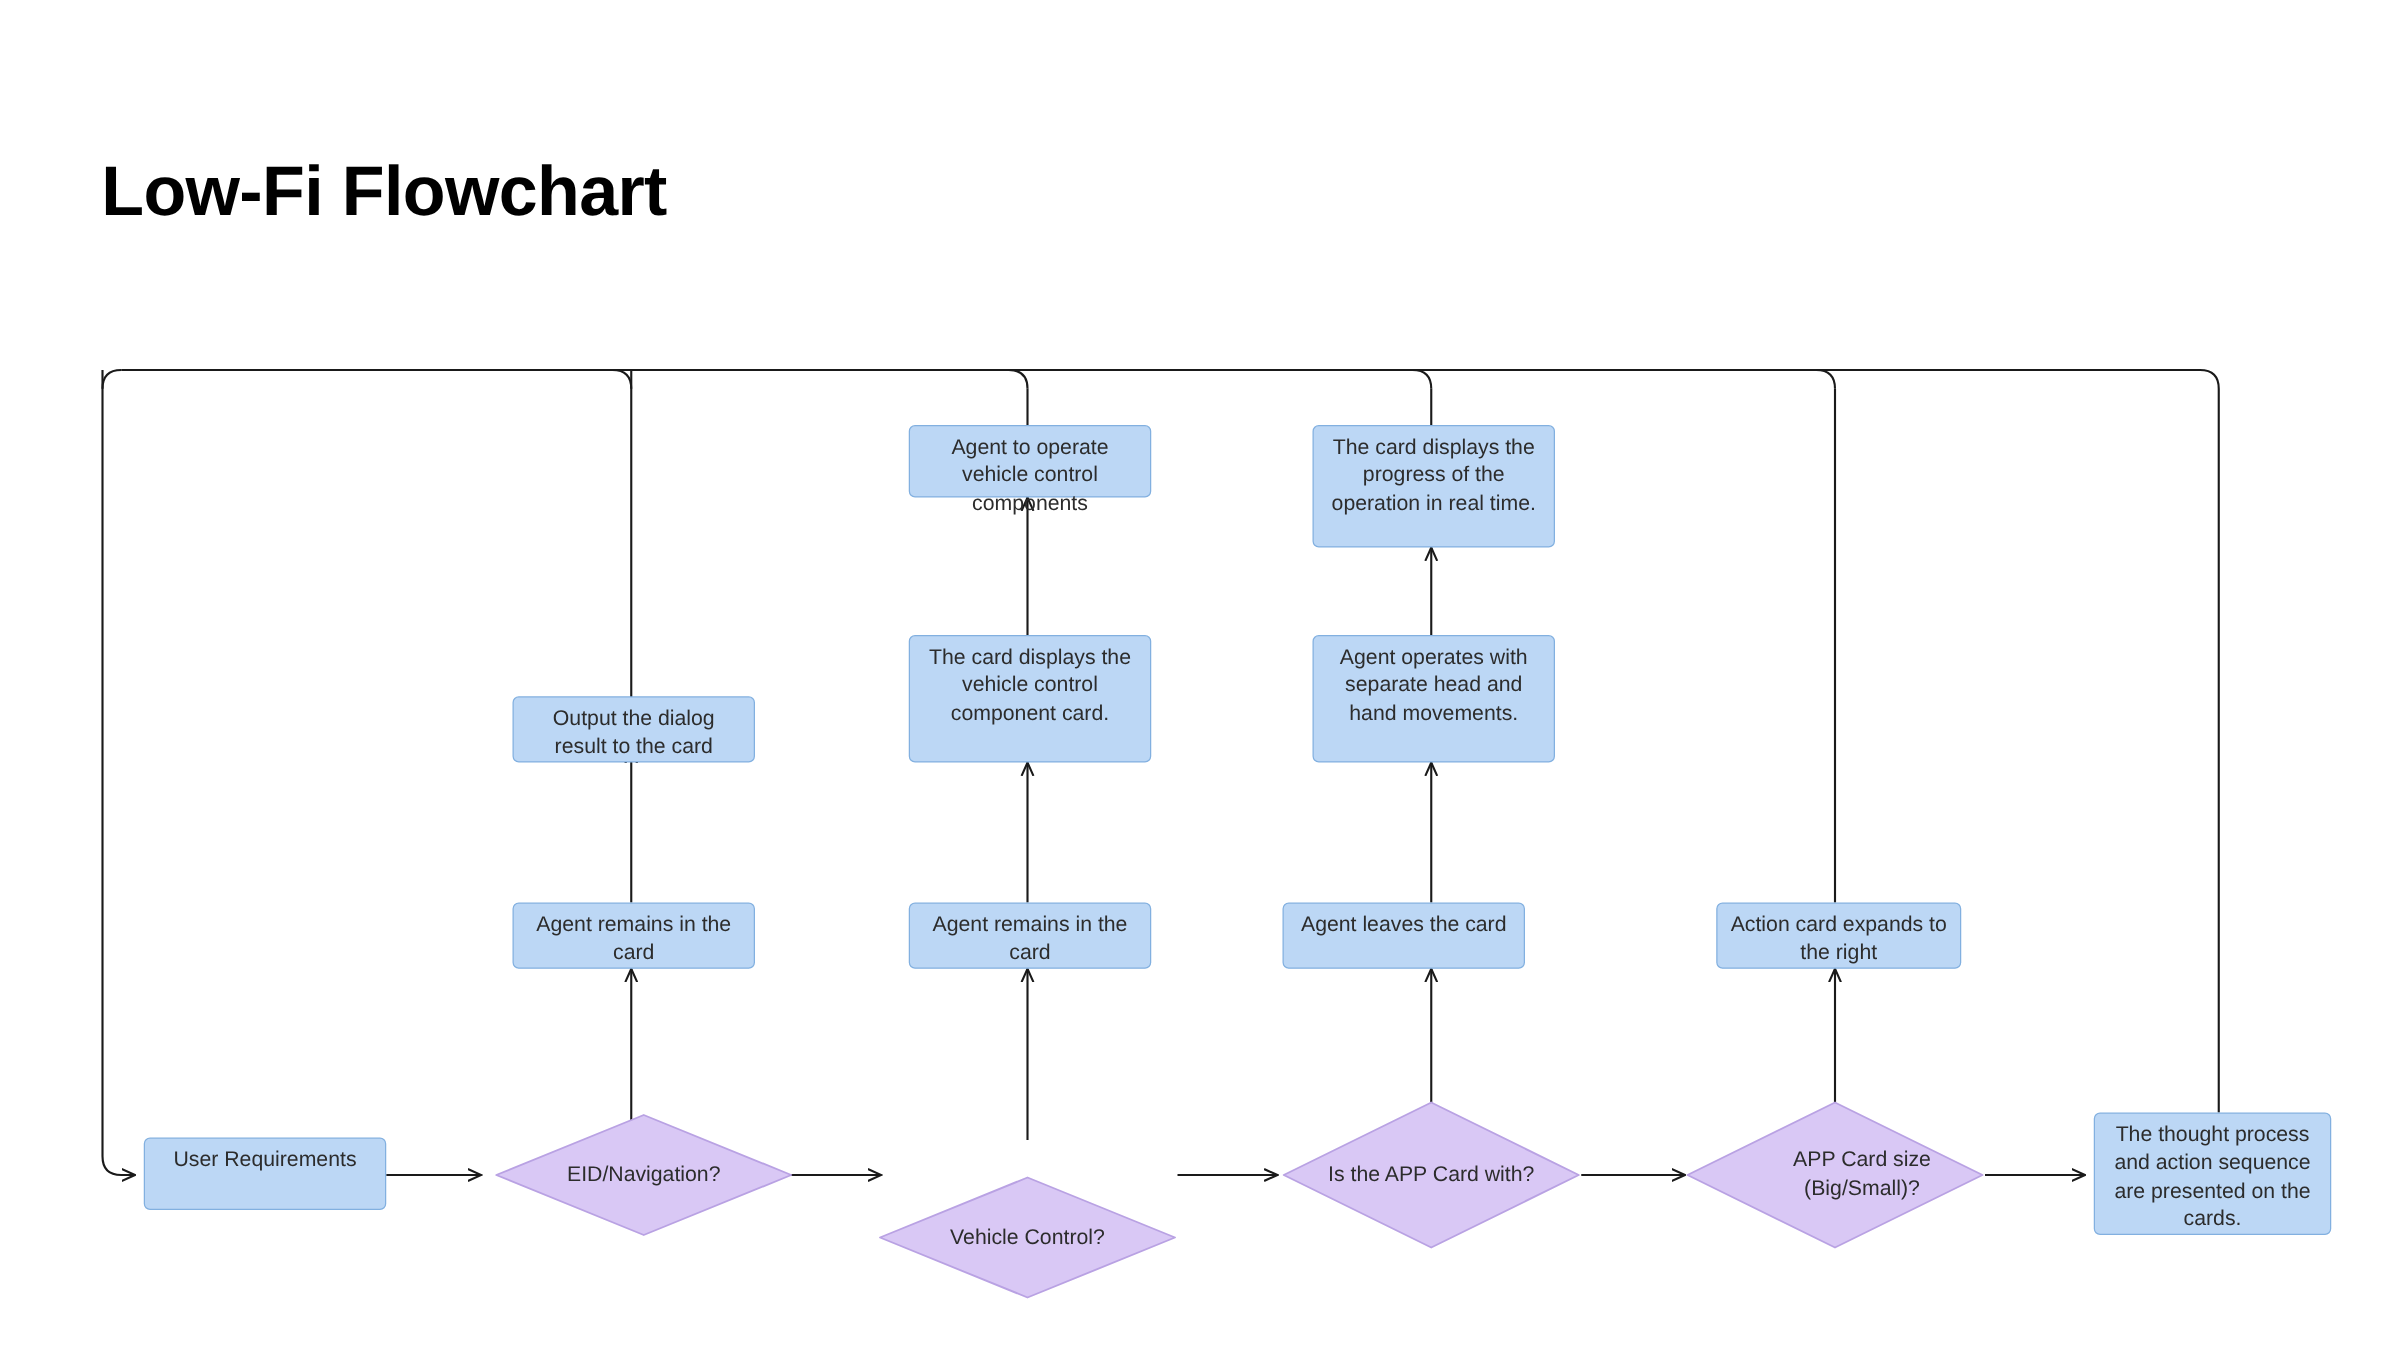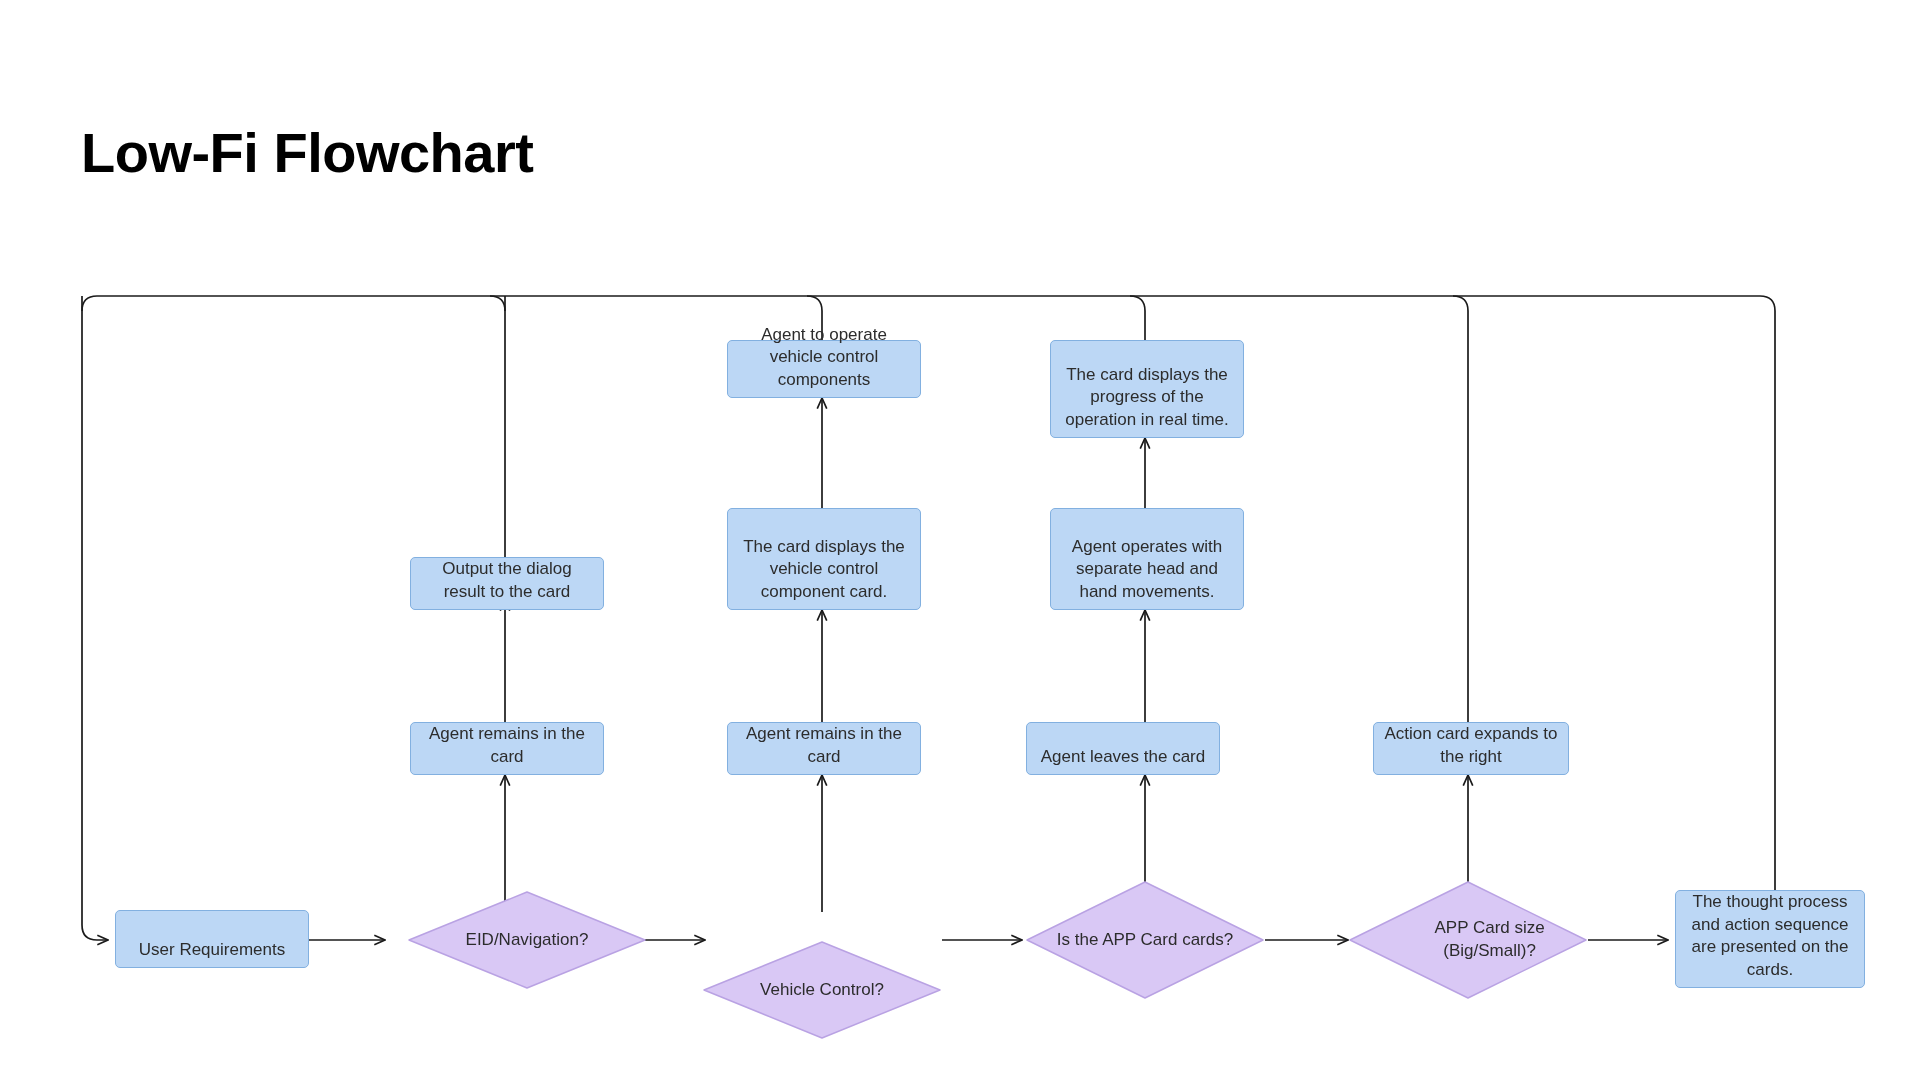--- a/index.html
+++ b/index.html
@@ -36,21 +36,21 @@
     left: 0;
     top: 0;
     width: 1920px;
     height: 1080px;
     pointer-events: none;
   }
   .node {
     position: absolute;
     box-sizing: border-box;
     display: flex;
-    align-items: flex-end;
+    align-items: flex-start;
     justify-content: center;
     text-align: center;
     color: #2c2c2c;
     font-size: 17px;
     line-height: 1.32;
   }
   .box {
     background: #bcd7f5;
     border: 1px solid #82b0e0;
     border-radius: 5px;
@@ -135,39 +135,39 @@
   </svg>
 
   <div class="node box" style="left:115px; top:910px; width:194px; height:58px;">
     <span>User Requirements</span>
   </div>
 
   <div class="node box" style="left:1675px; top:890px; width:190px; height:98px;">
     <span>The thought process and action sequence are presented on the cards.</span>
   </div>
 
-  <div class="diamond-wrap" style="left:407px; top:890px; width:240px; height:100px;">
+  <div class="diamond-wrap" style="left:395px; top:890px; width:240px; height:100px;">
     <svg width="240" height="100" viewBox="0 0 240 100">
       <polygon points="120,2 238,50 120,98 2,50" fill="#d9c8f5" stroke="#b9a2e3" stroke-width="1.5" stroke-linejoin="round"></polygon>
     </svg>
     <span class="diamond-label">EID/Navigation?</span>
   </div>
 
   <div class="diamond-wrap" style="left:702px; top:940px; width:240px; height:100px;">
     <svg width="240" height="100" viewBox="0 0 240 100">
       <polygon points="120,2 238,50 120,98 2,50" fill="#d9c8f5" stroke="#b9a2e3" stroke-width="1.5" stroke-linejoin="round"></polygon>
     </svg>
     <span class="diamond-label">Vehicle Control?</span>
   </div>
 
   <div class="diamond-wrap" style="left:1025px; top:880px; width:240px; height:120px;">
     <svg width="240" height="120" viewBox="0 0 240 120">
       <polygon points="120,2 238,60 120,118 2,60" fill="#d9c8f5" stroke="#b9a2e3" stroke-width="1.5" stroke-linejoin="round"></polygon>
     </svg>
-    <span class="diamond-label">Is the APP Card cards?</span>
+    <span class="diamond-label">Is the APP Card with?</span>
   </div>
 
   <div class="diamond-wrap" style="left:1348px; top:880px; width:240px; height:120px;justify-content:flex-end;">
     <svg width="240" height="120" viewBox="0 0 240 120">
       <polygon points="120,2 238,60 120,118 2,60" fill="#d9c8f5" stroke="#b9a2e3" stroke-width="1.5" stroke-linejoin="round"></polygon>
     </svg>
     <span class="diamond-label">APP Card size (Big/Small)?</span>
   </div>
 
   <div class="node box" style="left:410px; top:722px; width:194px; height:53px;">

